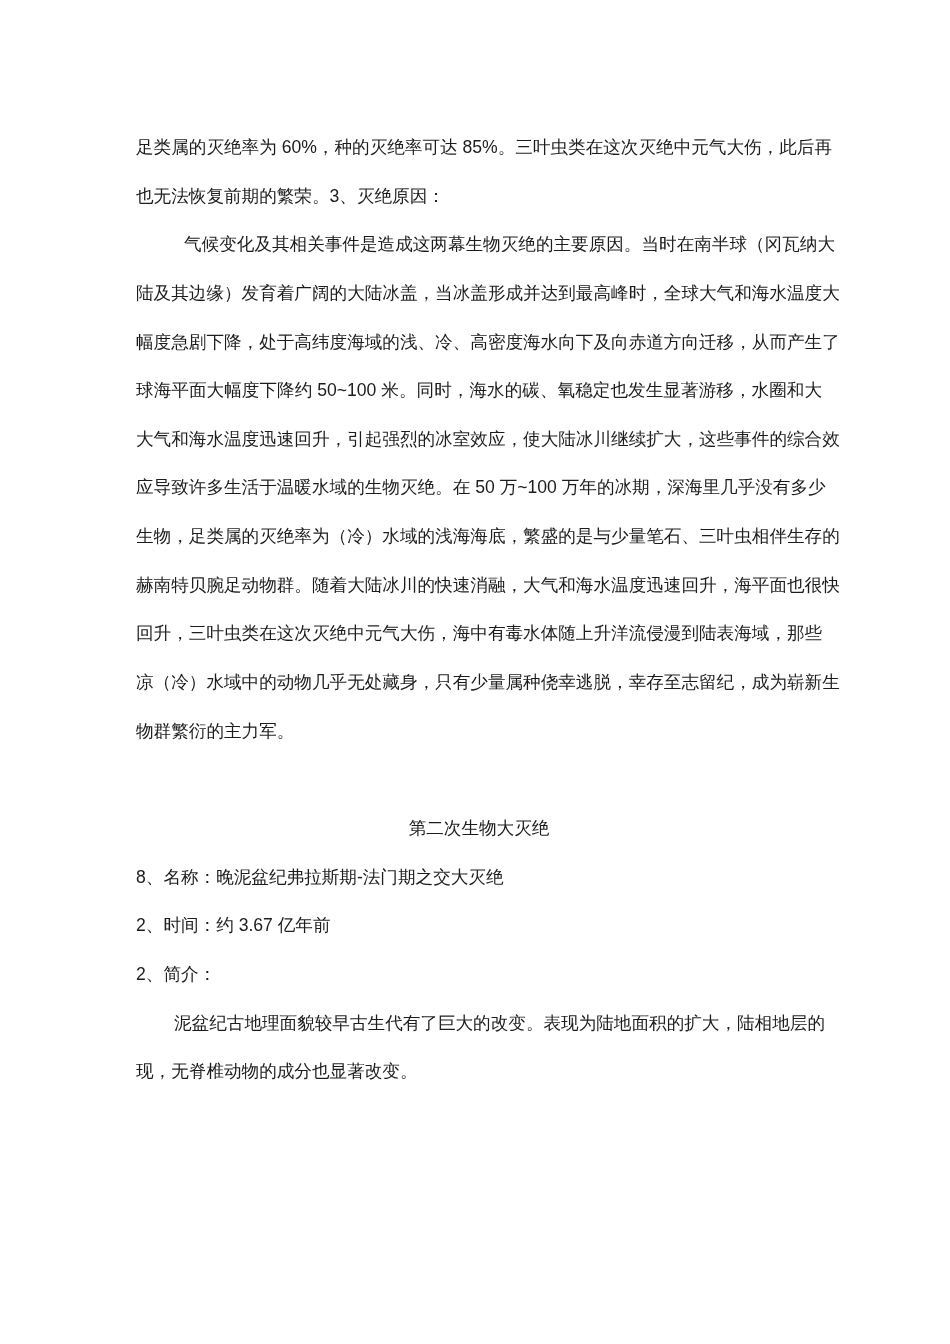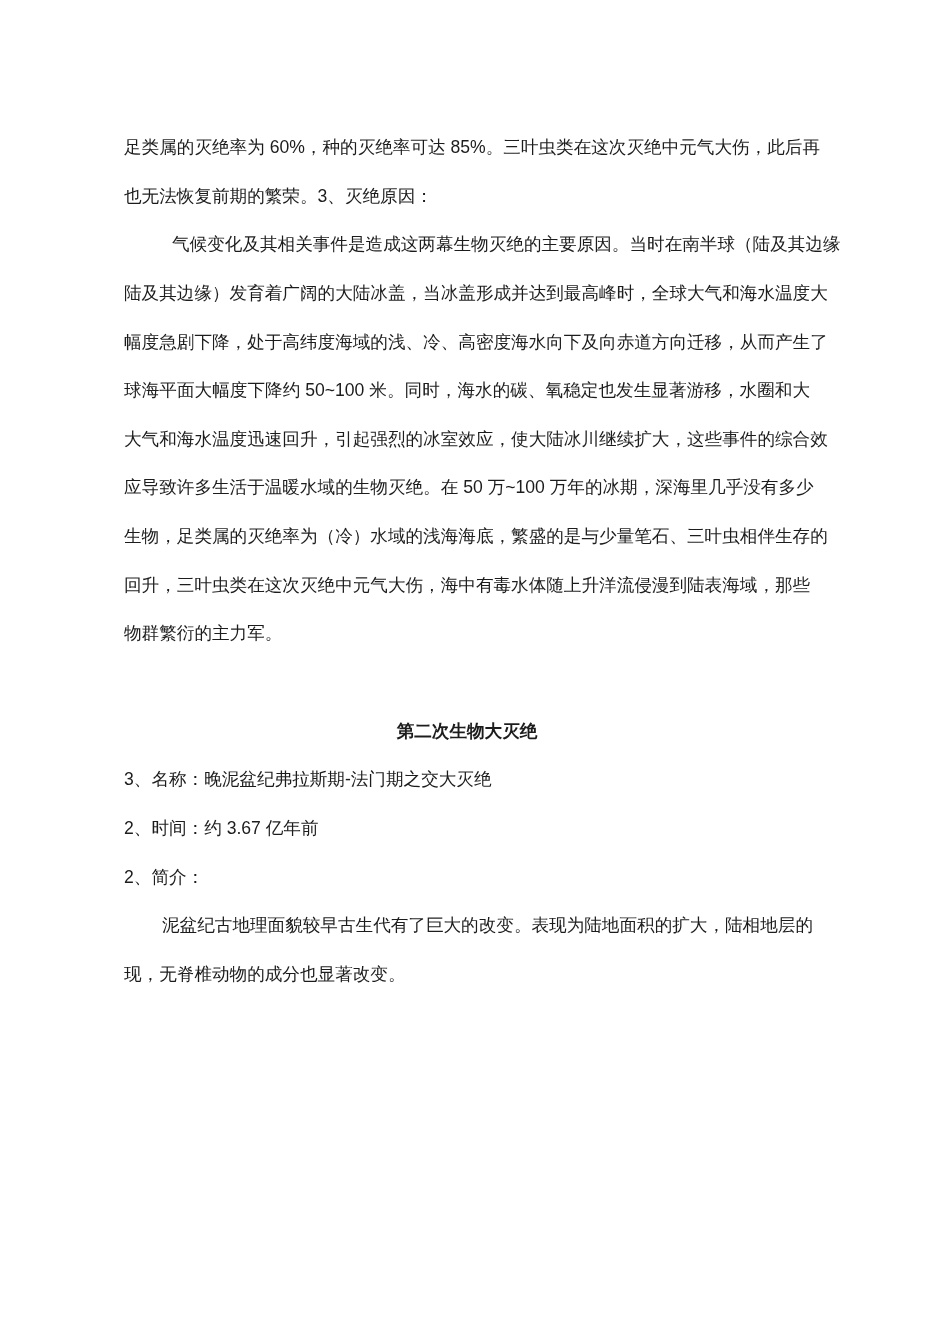--- a/index.html
+++ b/index.html
@@ -11,21 +11,21 @@
     position: relative;
     width: 950px;
     height: 1344px;
     background: #ffffff;
     overflow: hidden;
     font-family: "Liberation Sans", "DejaVu Sans", sans-serif;
   }
   .content {
     position: absolute;
     top: 123px;
-    left: 124px;
+    left: 136px;
     width: 686px;
   }
   .line {
     height: 48.65px;
     line-height: 48.65px;
     font-size: 17.6px;
     color: #1c1c1c;
     white-space: nowrap;
     letter-spacing: 0;
   }
@@ -33,48 +33,49 @@
   .just {
     text-align: justify;
     text-align-last: justify;
   }
   
   .ind-a { text-indent: 48px; }
   .ind-b { text-indent: 38px; }
   .center {
     text-align: center;
     text-align-last: center;
-    font-weight: bold;
   }
   .blank {  }
 </style>
 </head>
 <body>
 
 <div class="page">
   <div class="content">
 
     <div class="line just">足类属的灭绝率为 60%，种的灭绝率可达 85%。三叶虫类在这次灭绝中元气大伤，此后再</div>
     <div class="line">也无法恢复前期的繁荣。3、灭绝原因：</div>
 
-    <div class="line just ind-a">气候变化及其相关事件是造成这两幕生物灭绝的主要原因。当时在南半球（陆及其边缘</div>
+    <div class="line just ind-a">气候变化及其相关事件是造成这两幕生物灭绝的主要原因。当时在南半球（冈瓦纳大</div>
     <div class="line just">陆及其边缘）发育着广阔的大陆冰盖，当冰盖形成并达到最高峰时，全球大气和海水温度大</div>
     <div class="line just">幅度急剧下降，处于高纬度海域的浅、冷、高密度海水向下及向赤道方向迁移，从而产生了</div>
     <div class="line just">球海平面大幅度下降约 50~100 米。同时，海水的碳、氧稳定也发生显著游移，水圈和大</div>
     <div class="line just">大气和海水温度迅速回升，引起强烈的冰室效应，使大陆冰川继续扩大，这些事件的综合效</div>
     <div class="line just">应导致许多生活于温暖水域的生物灭绝。在 50 万~100 万年的冰期，深海里几乎没有多少</div>
     <div class="line just">生物，足类属的灭绝率为（冷）水域的浅海海底，繁盛的是与少量笔石、三叶虫相伴生存的</div>
+    <div class="line just">赫南特贝腕足动物群。随着大陆冰川的快速消融，大气和海水温度迅速回升，海平面也很快</div>
     <div class="line just">回升，三叶虫类在这次灭绝中元气大伤，海中有毒水体随上升洋流侵漫到陆表海域，那些</div>
+    <div class="line just">凉（冷）水域中的动物几乎无处藏身，只有少量属种侥幸逃脱，幸存至志留纪，成为崭新生</div>
     <div class="line">物群繁衍的主力军。</div>
 
     <div class="line blank"></div>
 
     <div class="line center">第二次生物大灭绝</div>
 
-    <div class="line">3、名称：晚泥盆纪弗拉斯期-法门期之交大灭绝</div>
+    <div class="line">8、名称：晚泥盆纪弗拉斯期-法门期之交大灭绝</div>
     <div class="line">2、时间：约 3.67 亿年前</div>
     <div class="line">2、简介：</div>
 
     <div class="line just ind-b">泥盆纪古地理面貌较早古生代有了巨大的改变。表现为陆地面积的扩大，陆相地层的</div>
     <div class="line">现，无脊椎动物的成分也显著改变。</div>
 
   </div>
 </div>
 
 </body></html>

